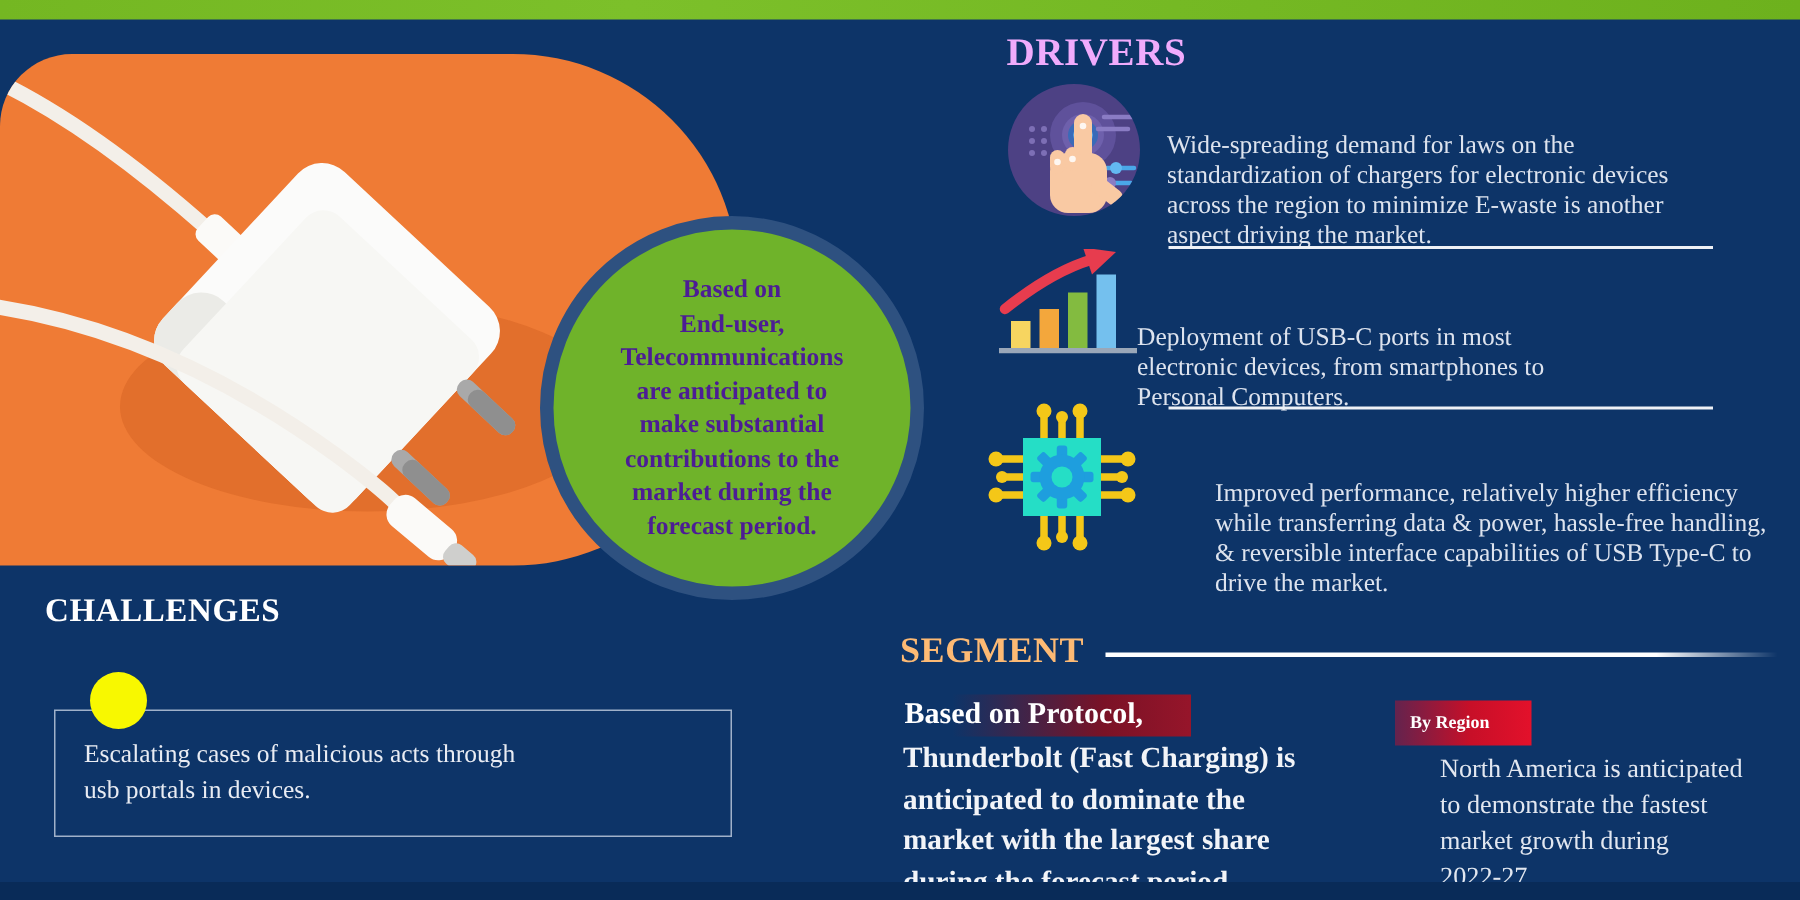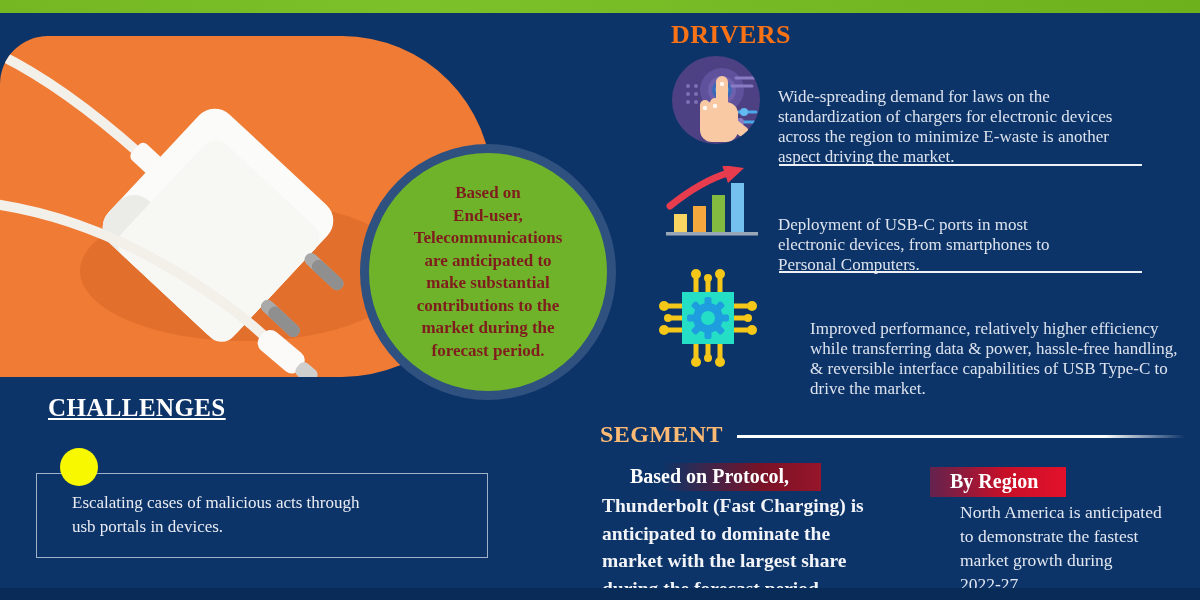--- a/index.html
+++ b/index.html
@@ -16,60 +16,60 @@
   .photo{position:absolute;left:0;top:36px;width:492px;height:341px;
     background:#ef7b35;border-radius:48px 150px 150px 0;overflow:hidden;}
   .photo svg{position:absolute;left:0;top:0;}
 
   
   .green-circle{position:absolute;left:360px;top:144px;width:256px;height:256px;
     box-sizing:border-box;border-radius:50%;
     background:#6fb32a;border:9px solid #2e5180;
     display:flex;align-items:center;justify-content:center;text-align:center;}
   .green-circle .txt{
-    font-weight:bold;font-size:17px;line-height:22.5px;color:#7f1d1d;
+    font-weight:bold;font-size:17px;line-height:22.5px;color:#4c1d95;
     white-space:pre-line;}
 
   
-  .challenges-title{position:absolute;left:48px;top:394px;color:#ffffff;
-    font-weight:bold;font-size:25px;letter-spacing:.4px;text-decoration:underline;}
+  .challenges-title{position:absolute;left:30px;top:394px;color:#ffffff;
+    font-weight:bold;font-size:22px;letter-spacing:.4px;}
   .challenge-box{position:absolute;left:36px;top:473px;width:452px;height:85px;
     box-sizing:border-box;border:1px solid rgba(198,209,226,.8);}
   .challenge-dot{position:absolute;left:60px;top:448px;width:38px;height:38px;
     border-radius:50%;background:#f8f800;}
   .challenge-text{position:absolute;left:56px;top:491px;width:400px;
-    font-size:17px;line-height:24px;color:#e9ecf3;white-space:pre-line;margin-left:16px;}
-
-  
-  .drivers-title{position:absolute;left:671px;top:20px;color:#f97316;
+    font-size:17px;line-height:24px;color:#e9ecf3;white-space:pre-line;}
+
+  
+  .drivers-title{position:absolute;left:671px;top:20px;color:#f0abfc;
     font-weight:bold;font-size:26px;letter-spacing:.4px;}
   .driver-text{position:absolute;color:#dde3ee;font-size:17px;line-height:20px;
     width:378px;white-space:pre-line;margin-top:26px;}
   .d1{left:778px;top:61px;}
-  .d2{left:778px;top:189px;}
+  .d2{left:758px;top:189px;}
   .d3{left:810px;top:293px;}
   .sep{position:absolute;left:779px;width:363px;height:2px;background:#eef1f6;}
   .sep1{top:164px;} .sep2{top:271px;}
   .icon-wrap{position:absolute;}
   .i1{left:672px;top:56px;} .i2{left:664px;top:166px;} .i3{left:656px;top:266px;}
 
   
   .segment-title{position:absolute;left:600px;top:421px;color:#fdba74;
     font-weight:bold;font-size:24px;letter-spacing:.4px;}
   .segment-rule{position:absolute;left:737px;top:435px;width:448px;height:3px;
     background:linear-gradient(90deg,#ffffff 82%,rgba(255,255,255,0));}
   .protocol-label{position:absolute;left:600px;top:463px;
     font-weight:bold;font-size:20px;color:#ffffff;line-height:26px;
     padding:0 32px 2px 3px;
-    background:linear-gradient(90deg,rgba(122,18,38,0) 18%,#7a1226 70%,#96152a);margin-left:27px;}
+    background:linear-gradient(90deg,rgba(122,18,38,0) 18%,#7a1226 70%,#96152a);}
   .protocol-text{position:absolute;left:602px;top:492px;width:300px;
     font-weight:bold;font-size:19.5px;line-height:27.5px;color:#f2f4f8;white-space:pre-line;}
   .region-label{position:absolute;left:930px;top:467px;
-    font-weight:bold;font-size:20px;color:#ffffff;line-height:26px;
-    padding:1px 28px 3px 20px;
+    font-weight:bold;font-size:12px;color:#ffffff;line-height:26px;
+    padding:1px 28px 3px 10px;
     background:linear-gradient(90deg,#63234e,#c70f28 55%,#e3112b);}
   .region-text{position:absolute;left:932px;top:500px;width:260px;
     font-size:17.5px;line-height:24px;color:#e2e7f0;white-space:pre-line;margin-left:28px;}
 </style>
 </head>
 <body>
 
 <div class="topbar"></div>
 
 <div class="photo">

